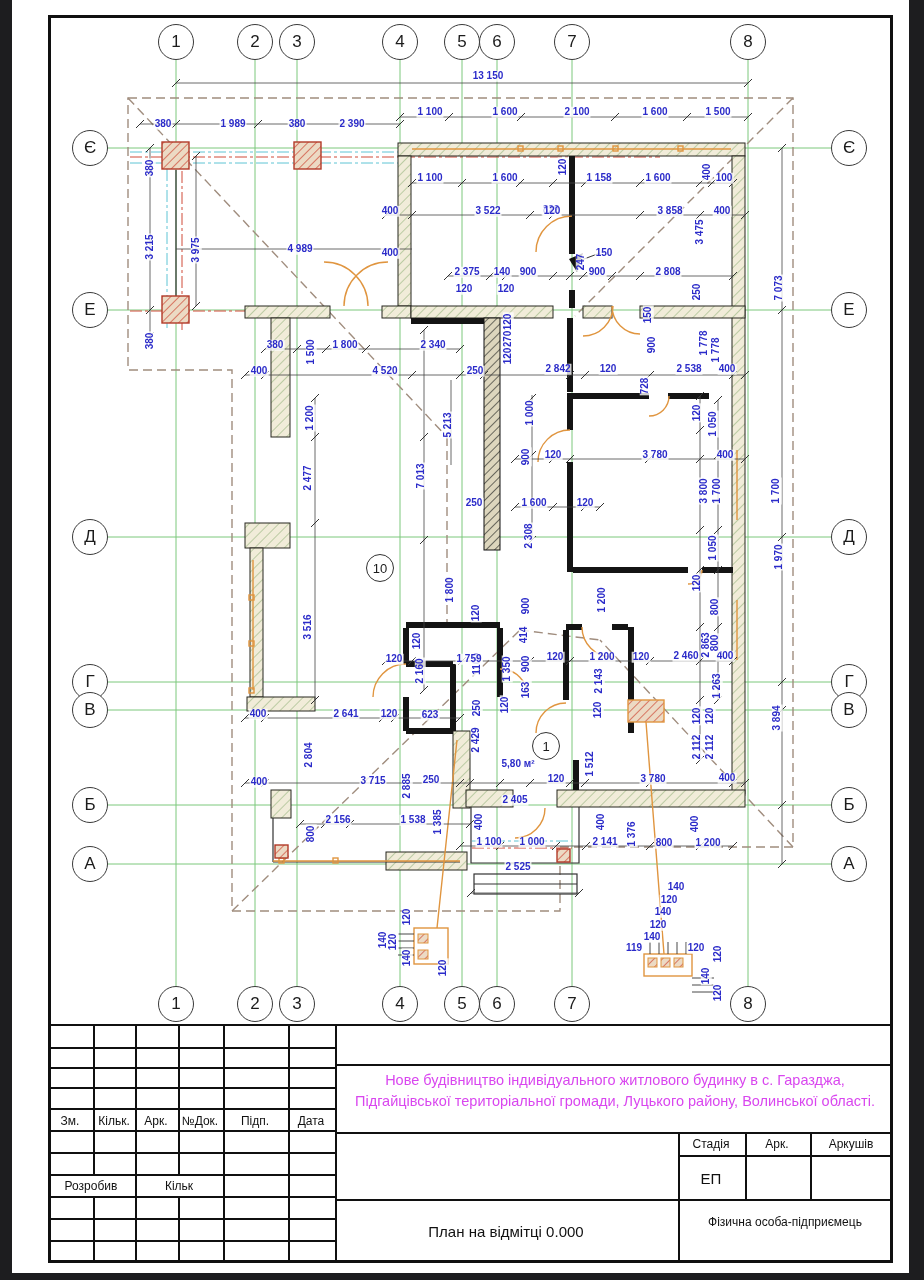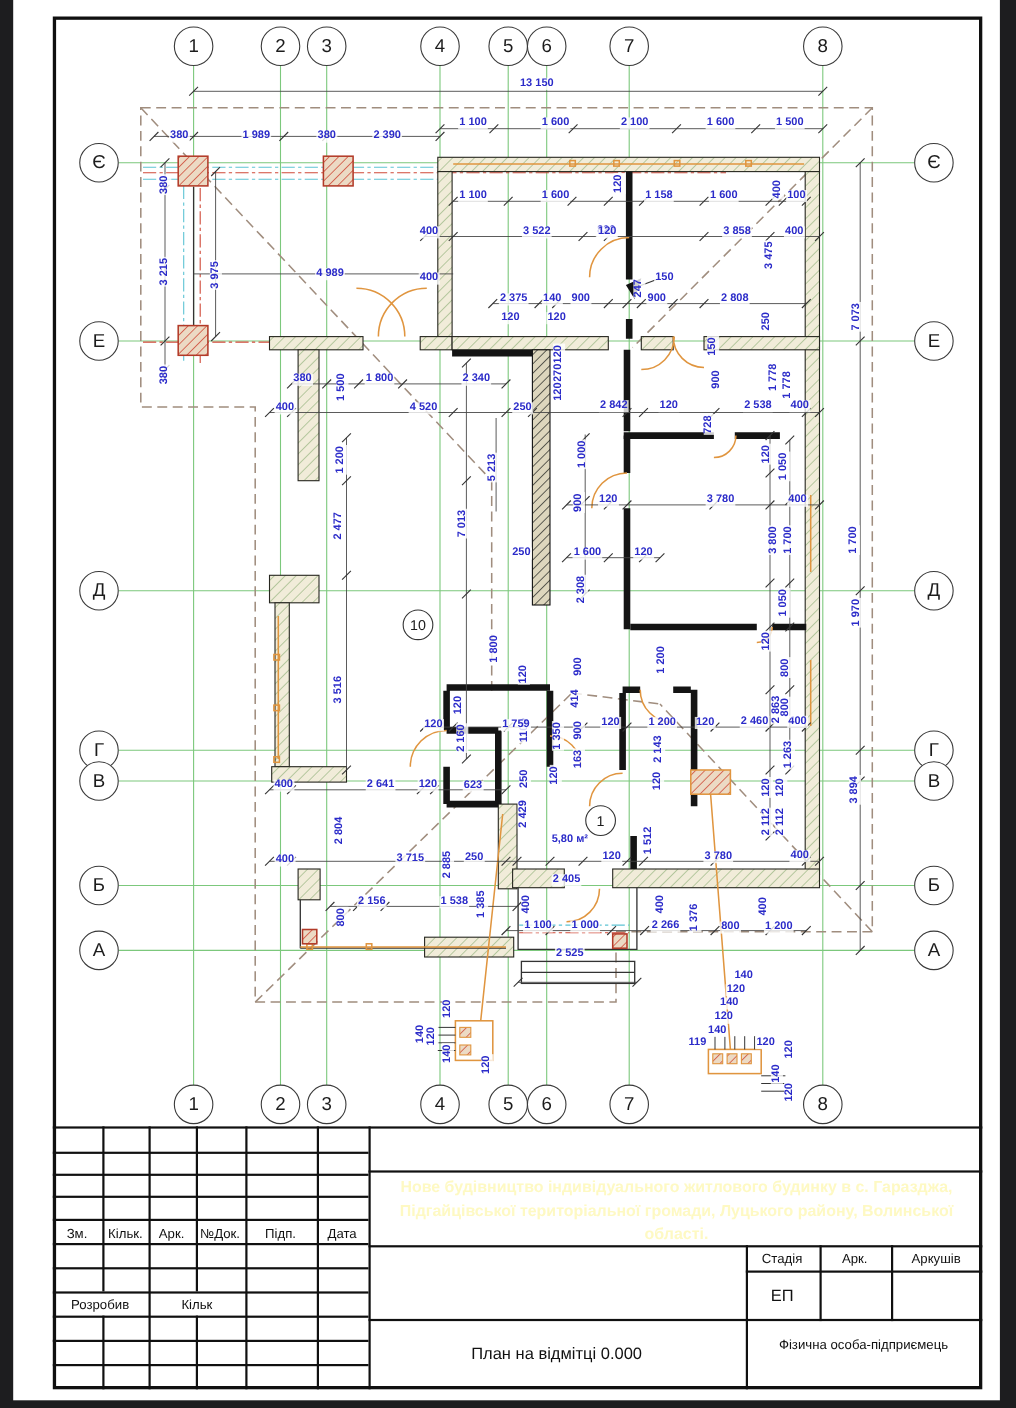--- a/index.html
+++ b/index.html
@@ -13,21 +13,21 @@
        background:rgba(255,255,255,0.8);line-height:1.05;padding:0 1px;white-space:nowrap;}
   .dim.rot{transform:translate(-50%,-50%) rotate(-90deg);}
   .bubble{position:absolute;width:34px;height:34px;border:1.4px solid #3a3a3a;border-radius:50%;background:#fff;
           display:flex;align-items:center;justify-content:center;font-size:17px;color:#1c1c1c;
           transform:translate(-50%,-50%);}
   .roomtag{position:absolute;width:26px;height:26px;border:1.2px solid #333;border-radius:50%;background:#fff;
           display:flex;align-items:center;justify-content:center;font-size:13px;color:#1c1c1c;
           transform:translate(-50%,-50%);}
   .tbline{position:absolute;background:#101010;}
   .tbtext{position:absolute;transform:translate(-50%,-50%);font-size:12px;color:#111;white-space:nowrap;}
-  .tbtitle{position:absolute;text-align:center;font-size:14.5px;line-height:1.45;color:#fef9c3;font-weight:bold;}
+  .tbtitle{position:absolute;text-align:center;font-size:14.5px;line-height:1.45;color:#d946ef;}
   .tbbig{font-size:15px;}
 </style>
 </head>
 <body>
 
 <div id="app">
   <div id="page"></div>
   <div id="frame"></div>
 
   <svg id="plan-svg" width="924" height="1280" viewBox="0 0 924 1280">
@@ -431,21 +431,21 @@
       <span class="dim rot" style="left: 697px; top: 716px;">120</span>
       <span class="dim rot" style="left: 710px; top: 716px;">120</span>
       <span class="dim rot" style="left: 777px; top: 718px;">3 894</span>
       <span class="dim" style="left: 338px; top: 820px;">2 156</span>
       <span class="dim" style="left: 413px; top: 820px;">1 538</span>
       <span class="dim rot" style="left: 438px; top: 822px;">1 385</span>
       <span class="dim rot" style="left: 311px; top: 834px;">800</span>
       <span class="dim rot" style="left: 479px; top: 822px;">400</span>
       <span class="dim" style="left: 489px; top: 842px;">1 100</span>
       <span class="dim" style="left: 532px; top: 842px;">1 000</span>
-      <span class="dim" style="left: 605px; top: 842px;">2 266</span>
+      <span class="dim" style="left: 605px; top: 842px;">2 141</span>
       <span class="dim rot" style="left: 632px; top: 834px;">1 376</span>
       <span class="dim rot" style="left: 601px; top: 822px;">400</span>
       <span class="dim rot" style="left: 695px; top: 824px;">400</span>
       <span class="dim" style="left: 664px; top: 843px;">800</span>
       <span class="dim" style="left: 708px; top: 843px;">1 200</span>
       <span class="dim" style="left: 518px; top: 867px;">2 525</span>
       <span class="dim rot" style="left: 407px; top: 917px;">120</span>
       <span class="dim rot" style="left: 383px; top: 940px;">140</span>
       <span class="dim rot" style="left: 393px; top: 942px;">120</span>
       <span class="dim rot" style="left: 407px; top: 958px;">140</span>

